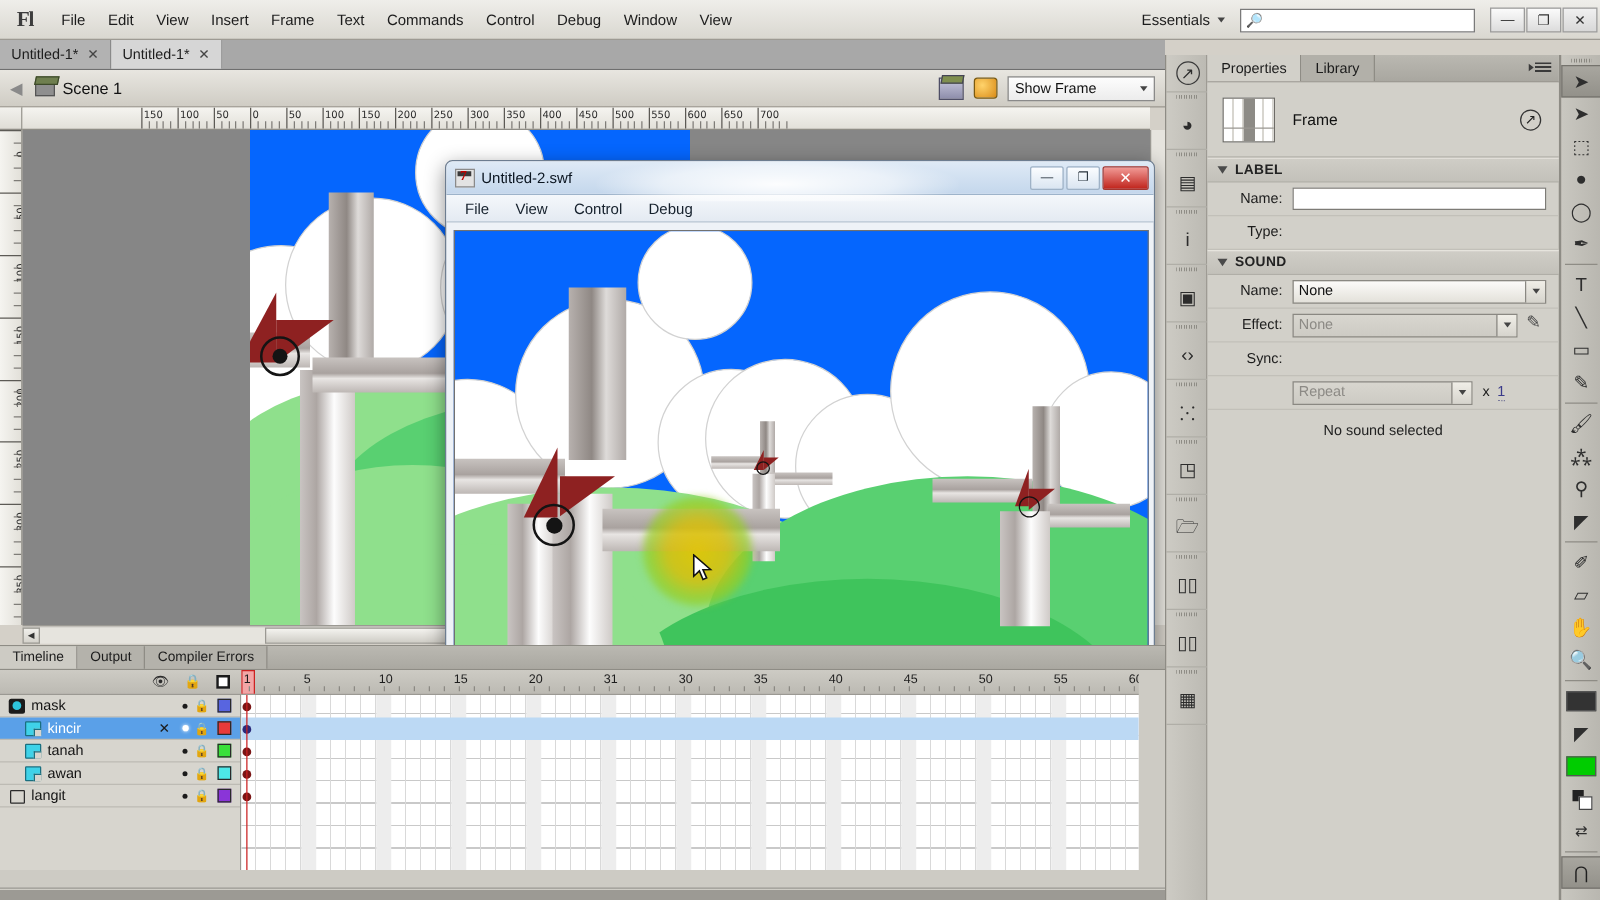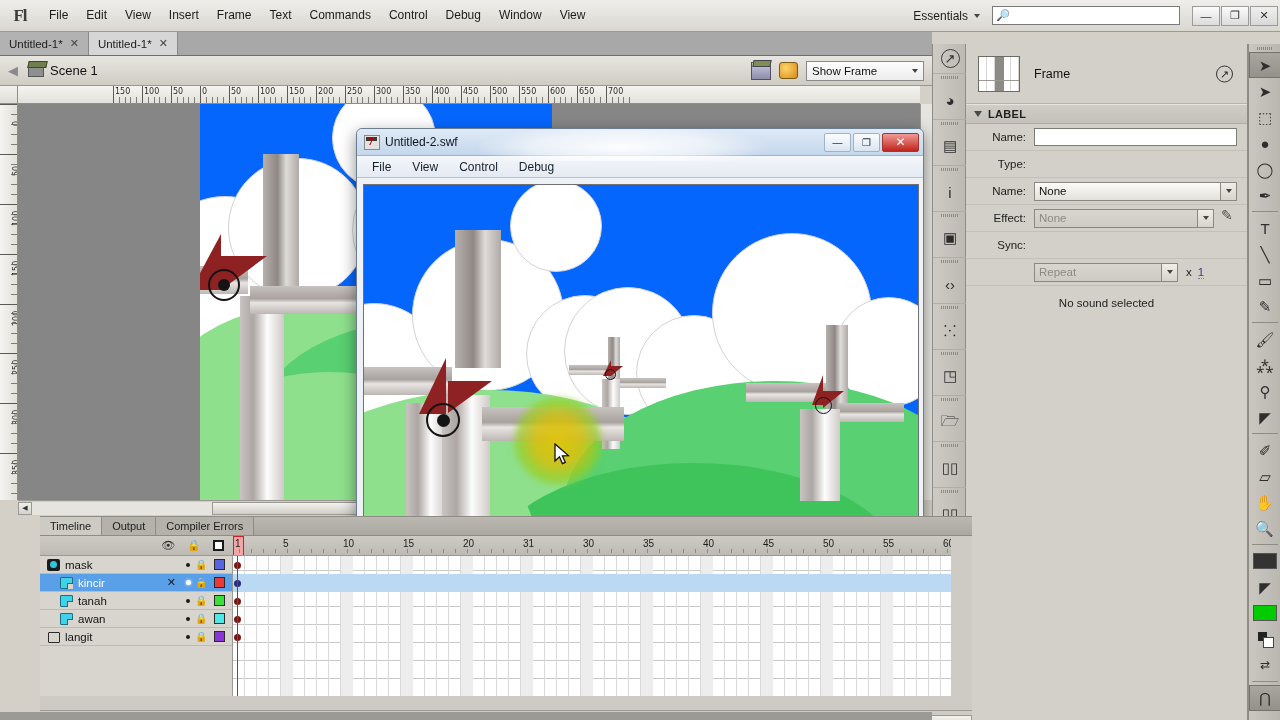--- a/index.html
+++ b/index.html
@@ -11,21 +11,21 @@
     color:#222;
     -webkit-font-smoothing:antialiased;
   }
   #app{ position:relative; width:1280px; height:720px; background:#d4d0c8; }
 
   
   .menubar{
     position:absolute; left:0; top:0; width:1280px; height:32px;
     background:linear-gradient(#efeeea,#d9d7d0);
     border-bottom:1px solid #9d9a93;
-    display:flex; align-items:center;
+    display:flex; 
   }
   .fl-logo{
     width:40px; height:32px; display:flex; align-items:center; justify-content:center;
     font-weight:bold; font-size:17px; color:#3d3d3d; font-family:"Liberation Serif",serif;
     letter-spacing:-1px;
   }
   .menu-items{ display:flex; align-items:center; height:32px; }
   .menu-item{
     padding:4px 9px; font-size:12px; color:#1c1c1c; cursor:default; line-height:15px;
   }
@@ -276,21 +276,21 @@
   .swatch-box{ width:24px;height:16px; border:1px solid #555; }
   .color-fill{ background:#00CC00; }
   .color-stroke{ background:#333333; }
   .bw-ico{ width:14px;height:14px; position:relative;}
   .bw-ico:before{content:"";position:absolute;left:0;top:0;width:9px;height:9px;background:#222;}
   .bw-ico:after{content:"";position:absolute;left:5px;top:5px;width:9px;height:9px;background:#fff;border:1px solid #444;}
 
   
   .tlpanel{
     position:absolute; left:0; top:516px; width:932px; height:204px;
-    background:#cdcbc4; border-top:1px solid #8e8c85;margin-left:40px;
+    background:#cdcbc4; border-top:1px solid #8e8c85;
   }
   .tltabs{
     height:19px; background:linear-gradient(#bab8b1,#aaa8a1); display:flex; align-items:flex-end;
     border-bottom:1px solid #8e8c85;
   }
   .tltab{ height:18px; padding:0 10px; display:flex; align-items:center; font-size:11px; color:#1c1c1c;
     background:#b4b2ab; border-right:1px solid #8e8c85;}
   .tltab.active{ background:#cdcbc4; }
   .tltabs-fill{ flex:1; height:18px; }
 
@@ -770,20 +770,27 @@
       </div>
       <div class="rail-grip">
         <i></i>
       </div>
       <div class="rail-ico">
         <span style="font-size: 15px; color: rgb(44, 44, 44);">▦</span>
       </div>
     </div>
 
   <div class="props">
+    <div class="props-tabs">
+      <div class="ptab active">Properties</div>
+      <div class="ptab">Library</div>
+      <div class="ptabs-fill">
+        <span class="hamb"></span>
+      </div>
+    </div>
 
     <div class="prop-head">
       <div class="frame-thumb">
         <div class="ft-grid"></div>
         <div class="ft-sel"></div>
         <div class="ft-line"></div>
       </div>
       <div class="prop-title">Frame</div>
       <div class="expand-btn">↗</div>
     </div>
@@ -793,20 +800,24 @@
       <span>LABEL</span>
     </div>
     <div class="prow">
       <div class="plabel">Name:</div>
       <div class="pinput"></div>
     </div>
     <div class="prow">
       <div class="plabel">Type:</div>
     </div>
 
+    <div class="sec-head">
+      <span class="tri"></span>
+      <span>SOUND</span>
+    </div>
     <div class="prow">
       <div class="plabel">Name:</div>
       <div class="pselect">
         <span>None</span>
         <span class="dd">
             <span class="caret-d"></span>
           </span>
       </div>
     </div>
     <div class="prow">

